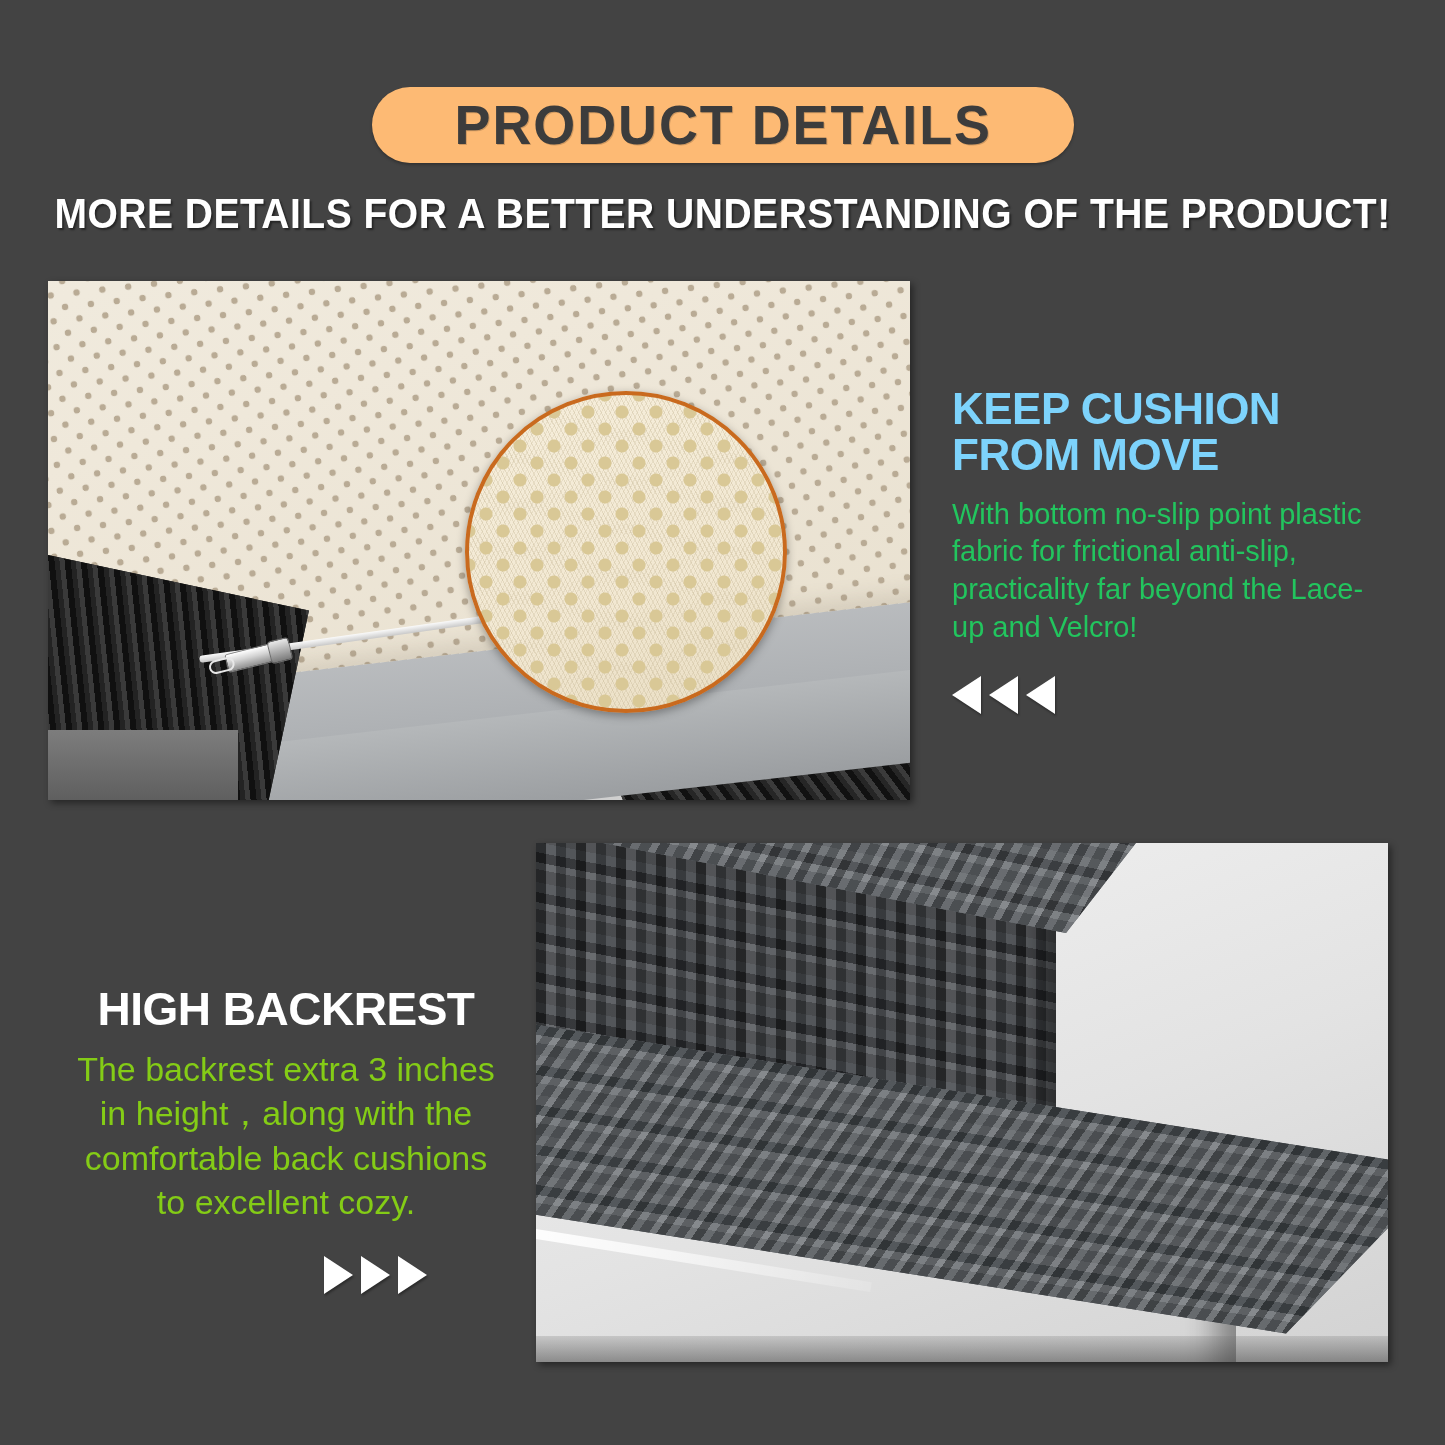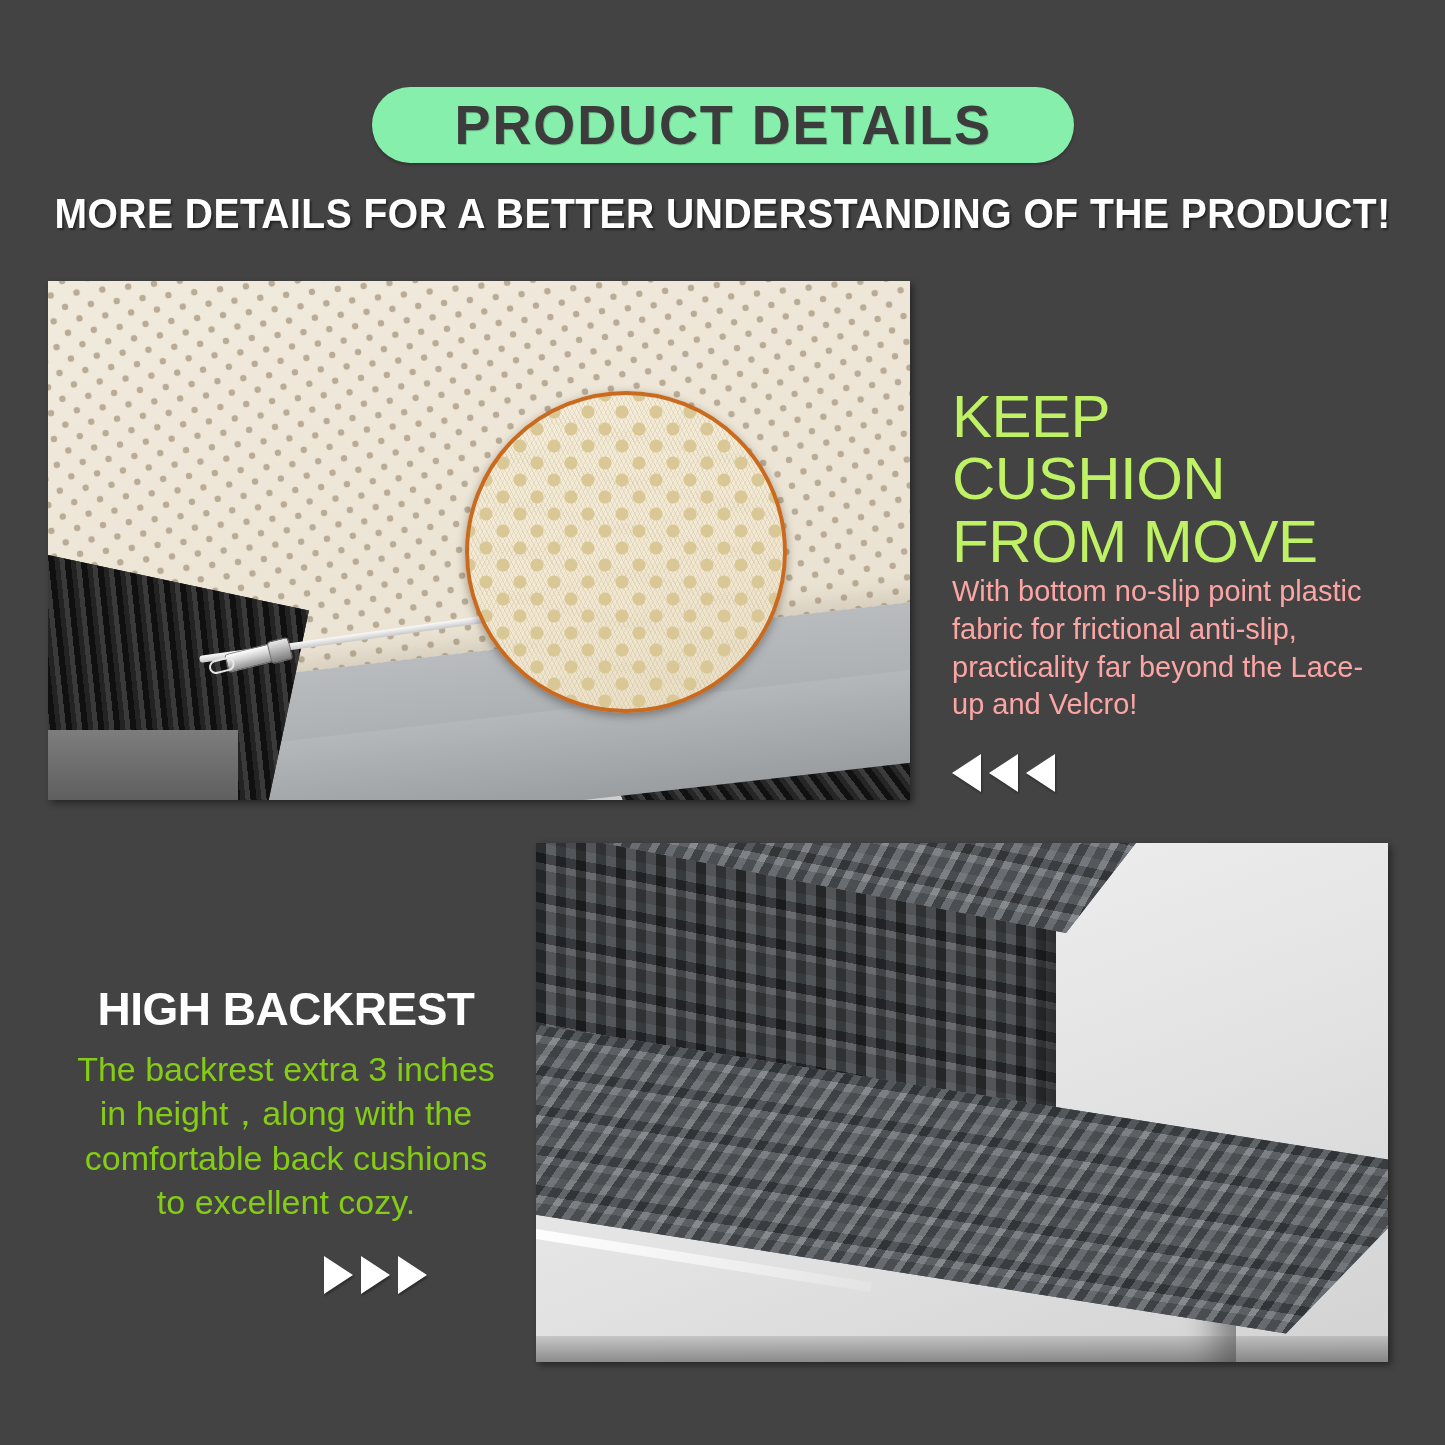--- a/index.html
+++ b/index.html
@@ -19,21 +19,21 @@
     background: #434343;
   }
 
   
   .title-pill {
     position: absolute;
     left: 372px;
     top: 87px;
     width: 702px;
     height: 76px;
-    background: #86efac;
+    background: #fdba74;
     border-radius: 38px;
     display: flex;
     align-items: center;
     justify-content: center;
     box-shadow: 0 2px 3px rgba(0,0,0,0.25);
   }
   .title-text {
     font-size: 55px;
     font-weight: bold;
     letter-spacing: 2px;
@@ -226,28 +226,29 @@
   }
 
   
   .block-right {
     position: absolute;
     left: 952px;
     top: 386px;
     width: 420px;
   }
   .heading-right {
-    color: #bef264;
-    font-size: 60px;
-    font-weight: normal;
+    color: #7dd3fc;
+    font-size: 44px;
+    font-weight: bold;
     line-height: 1.04;
     letter-spacing: -0.5px;
   }
   .body-right {
-    color: #fca5a5;
+    margin-top: 18px;
+    color: #22c55e;
     font-size: 29px;
     line-height: 1.30;
     font-weight: normal;
   }
   .arrows {
     margin-top: 30px;
     display: flex;
     gap: 8px;
   }
   .tri-left {

